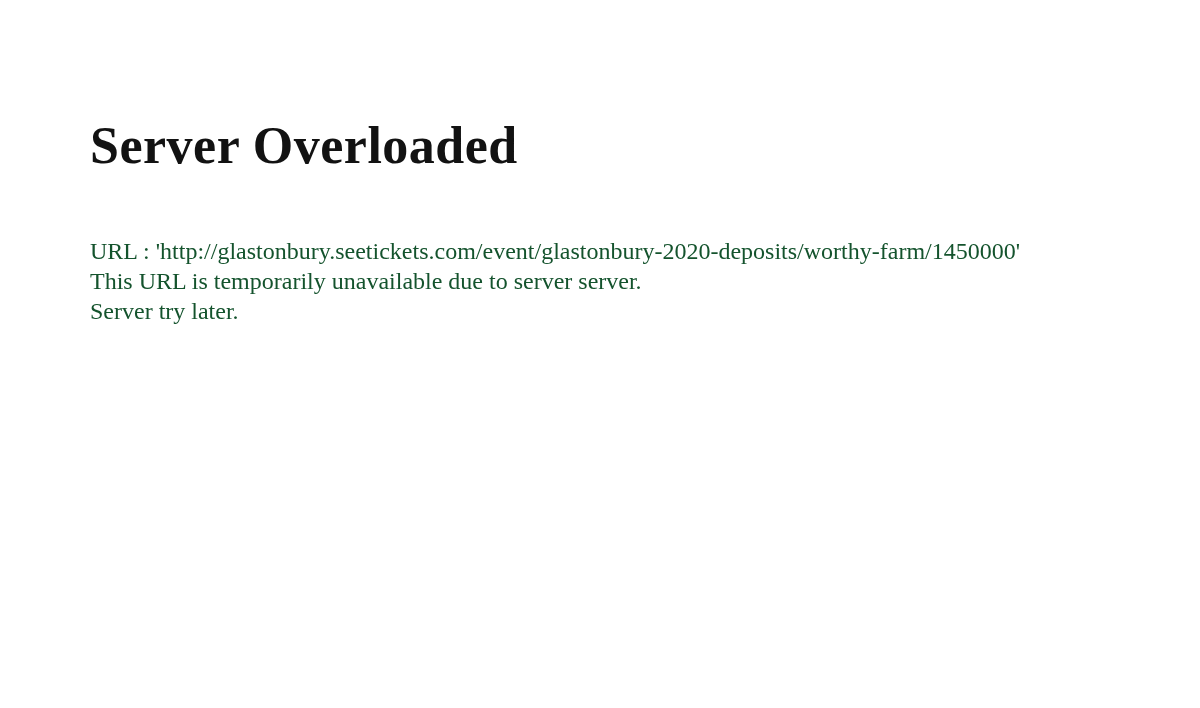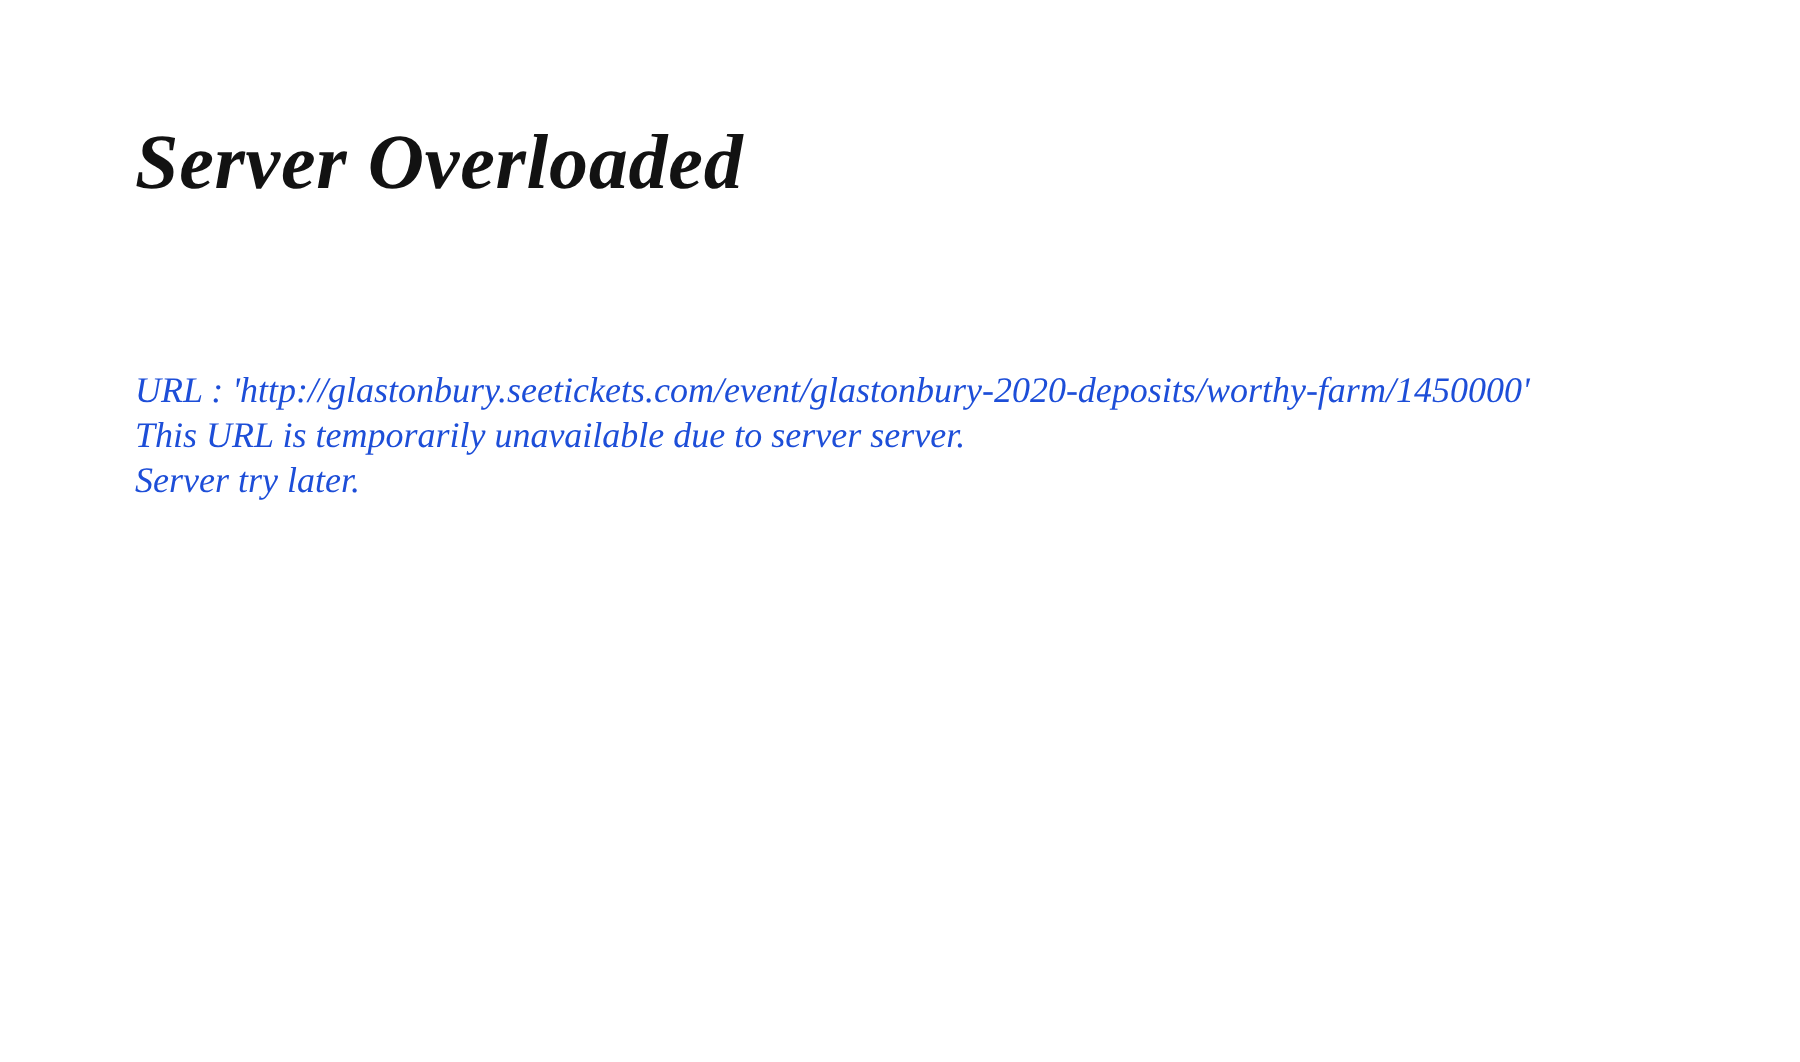--- a/index.html
+++ b/index.html
@@ -8,36 +8,35 @@
   }
   body {
     width: 1200px;
     height: 708px;
     background: #ffffff;
     overflow: hidden;
     font-family: "Liberation Serif", "DejaVu Serif", serif;
     color: #121212;
   }
   .page {
-    padding: 83px 40px 0 90px;
-    font-style: italic;
+    padding: 120px 40px 0 90px;
   }
   h1.page-title {
     margin: 0;
     font-size: 52px;
     line-height: 1;
     font-weight: bold;
     letter-spacing: 0.5px;
     color: #121212;
   }
   .error-message {
-    margin-top: 111px;
+    margin-top: 64px;
     font-size: 24px;
     line-height: 30px;
-    color: #1d4ed8;
+    color: #14532d;
   }
   .error-message .line {
     white-space: nowrap;
   }
 </style>
 </head>
 <body>
 
 <div class="page">
   <h1 class="page-title">Server Overloaded</h1>

